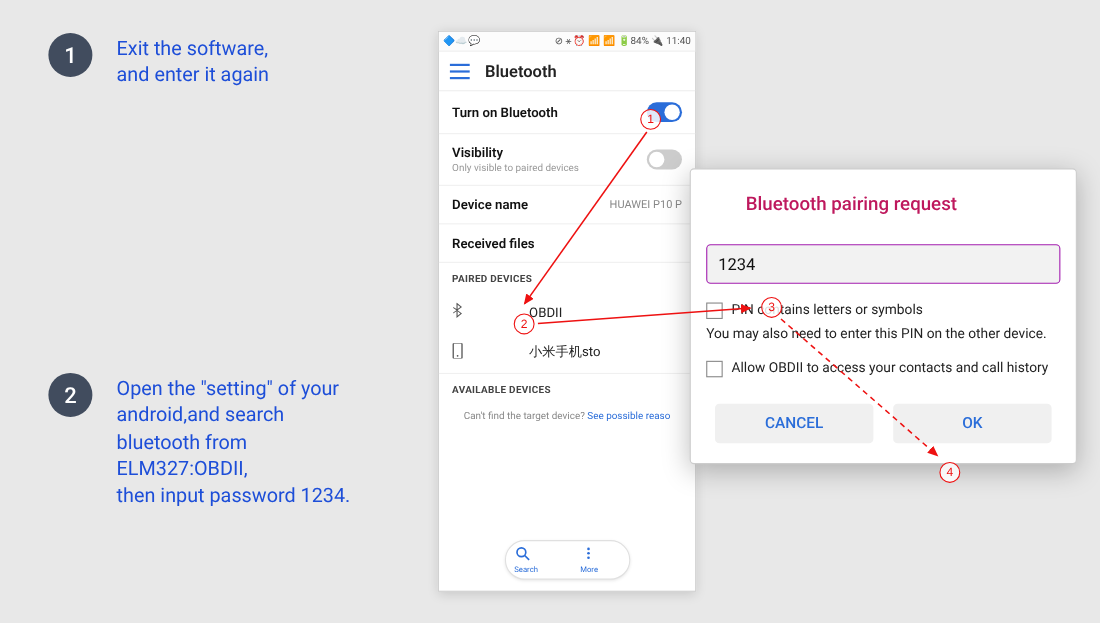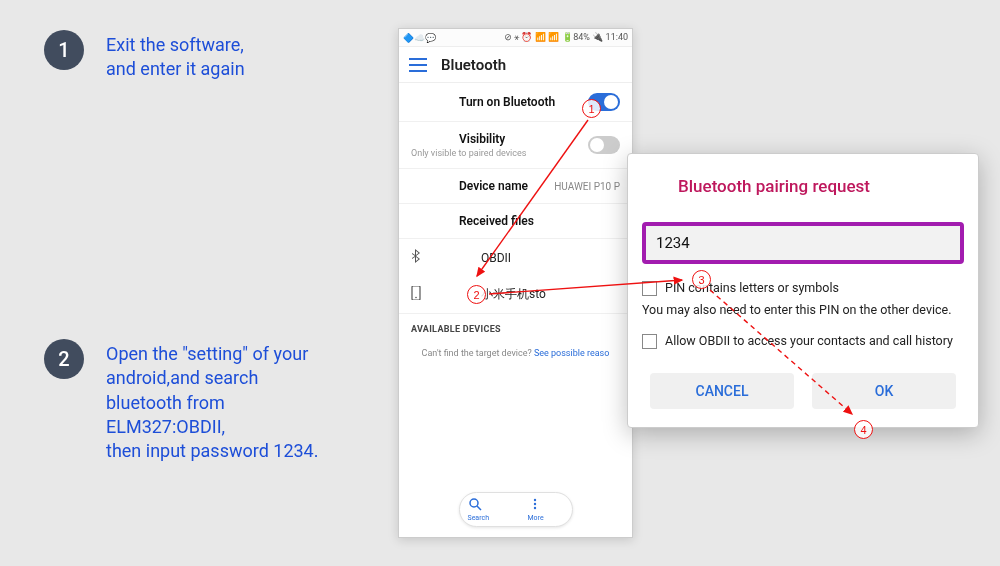--- a/index.html
+++ b/index.html
@@ -66,21 +66,21 @@
 }
 .hamburger span { height: 2px; background: #2a6dd9; }
 .appbar-title { font-size: 15px; font-weight: 600; color: #222; }
 .row {
   padding: 10px 12px;
   border-bottom: 1px solid #f0f0f0;
   display: flex;
   align-items: center;
 }
 .row .main { flex: 1; }
-.row .label { font-size: 12px; font-weight: 600; color: #111; margin-left: 48px; }
+.row .label { font-size: 12px; font-weight: 600; color: #111; }
 .row .sublabel { font-size: 9px; color: #999; margin-top: 2px; }
 .row .value { font-size: 10px; color: #888; }
 .toggle {
   width: 32px; height: 18px;
   border-radius: 9px;
   position: relative;
 }
 .toggle.on { background: #2a6dd9; }
 .toggle.off { background: #ccc; }
 .toggle .knob {
@@ -155,21 +155,21 @@
 .dialog-title {
   font-size: 17px;
   font-weight: 500;
   color: #be185d;
   padding: 22px 22px 26px;
   margin-left: 28px;
 }
 .pin-field {
   margin: 0 14px 14px;
   background: #f2f2f2;
-  border: 4px solid #a21caf;
+  border: 1px solid #a21caf;
   border-radius: 4px;
   padding: 8px 10px;
   font-size: 15px;
   color: #111;
 }
 .checkbox-row {
   display: flex;
   align-items: flex-start;
   padding: 2px 14px 4px;
   font-size: 12.5px;
@@ -270,20 +270,21 @@
       </div>
     <div class="value">HUAWEI P10 P</div>
   </div>
 
   <div class="row">
     <div class="main">
         <div class="label">Received files</div>
       </div>
   </div>
 
+  <div class="section-header">PAIRED DEVICES</div>
 
   <div class="device-row">
     <div class="icon">
       <svg width="12" height="14" viewBox="0 0 10 14">
           <path d="M3 0 L8 4 L4 7 L8 10 L3 14 L3 8 L0 10 L0 9 L3 7 L0 5 L0 4 L3 6 Z M4 2 L4 6 L6.5 4 Z M4 8 L4 12 L6.5 10 Z" fill="#555"></path>
         </svg>
     </div>
     <div class="name">OBDII</div>
   </div>
 

